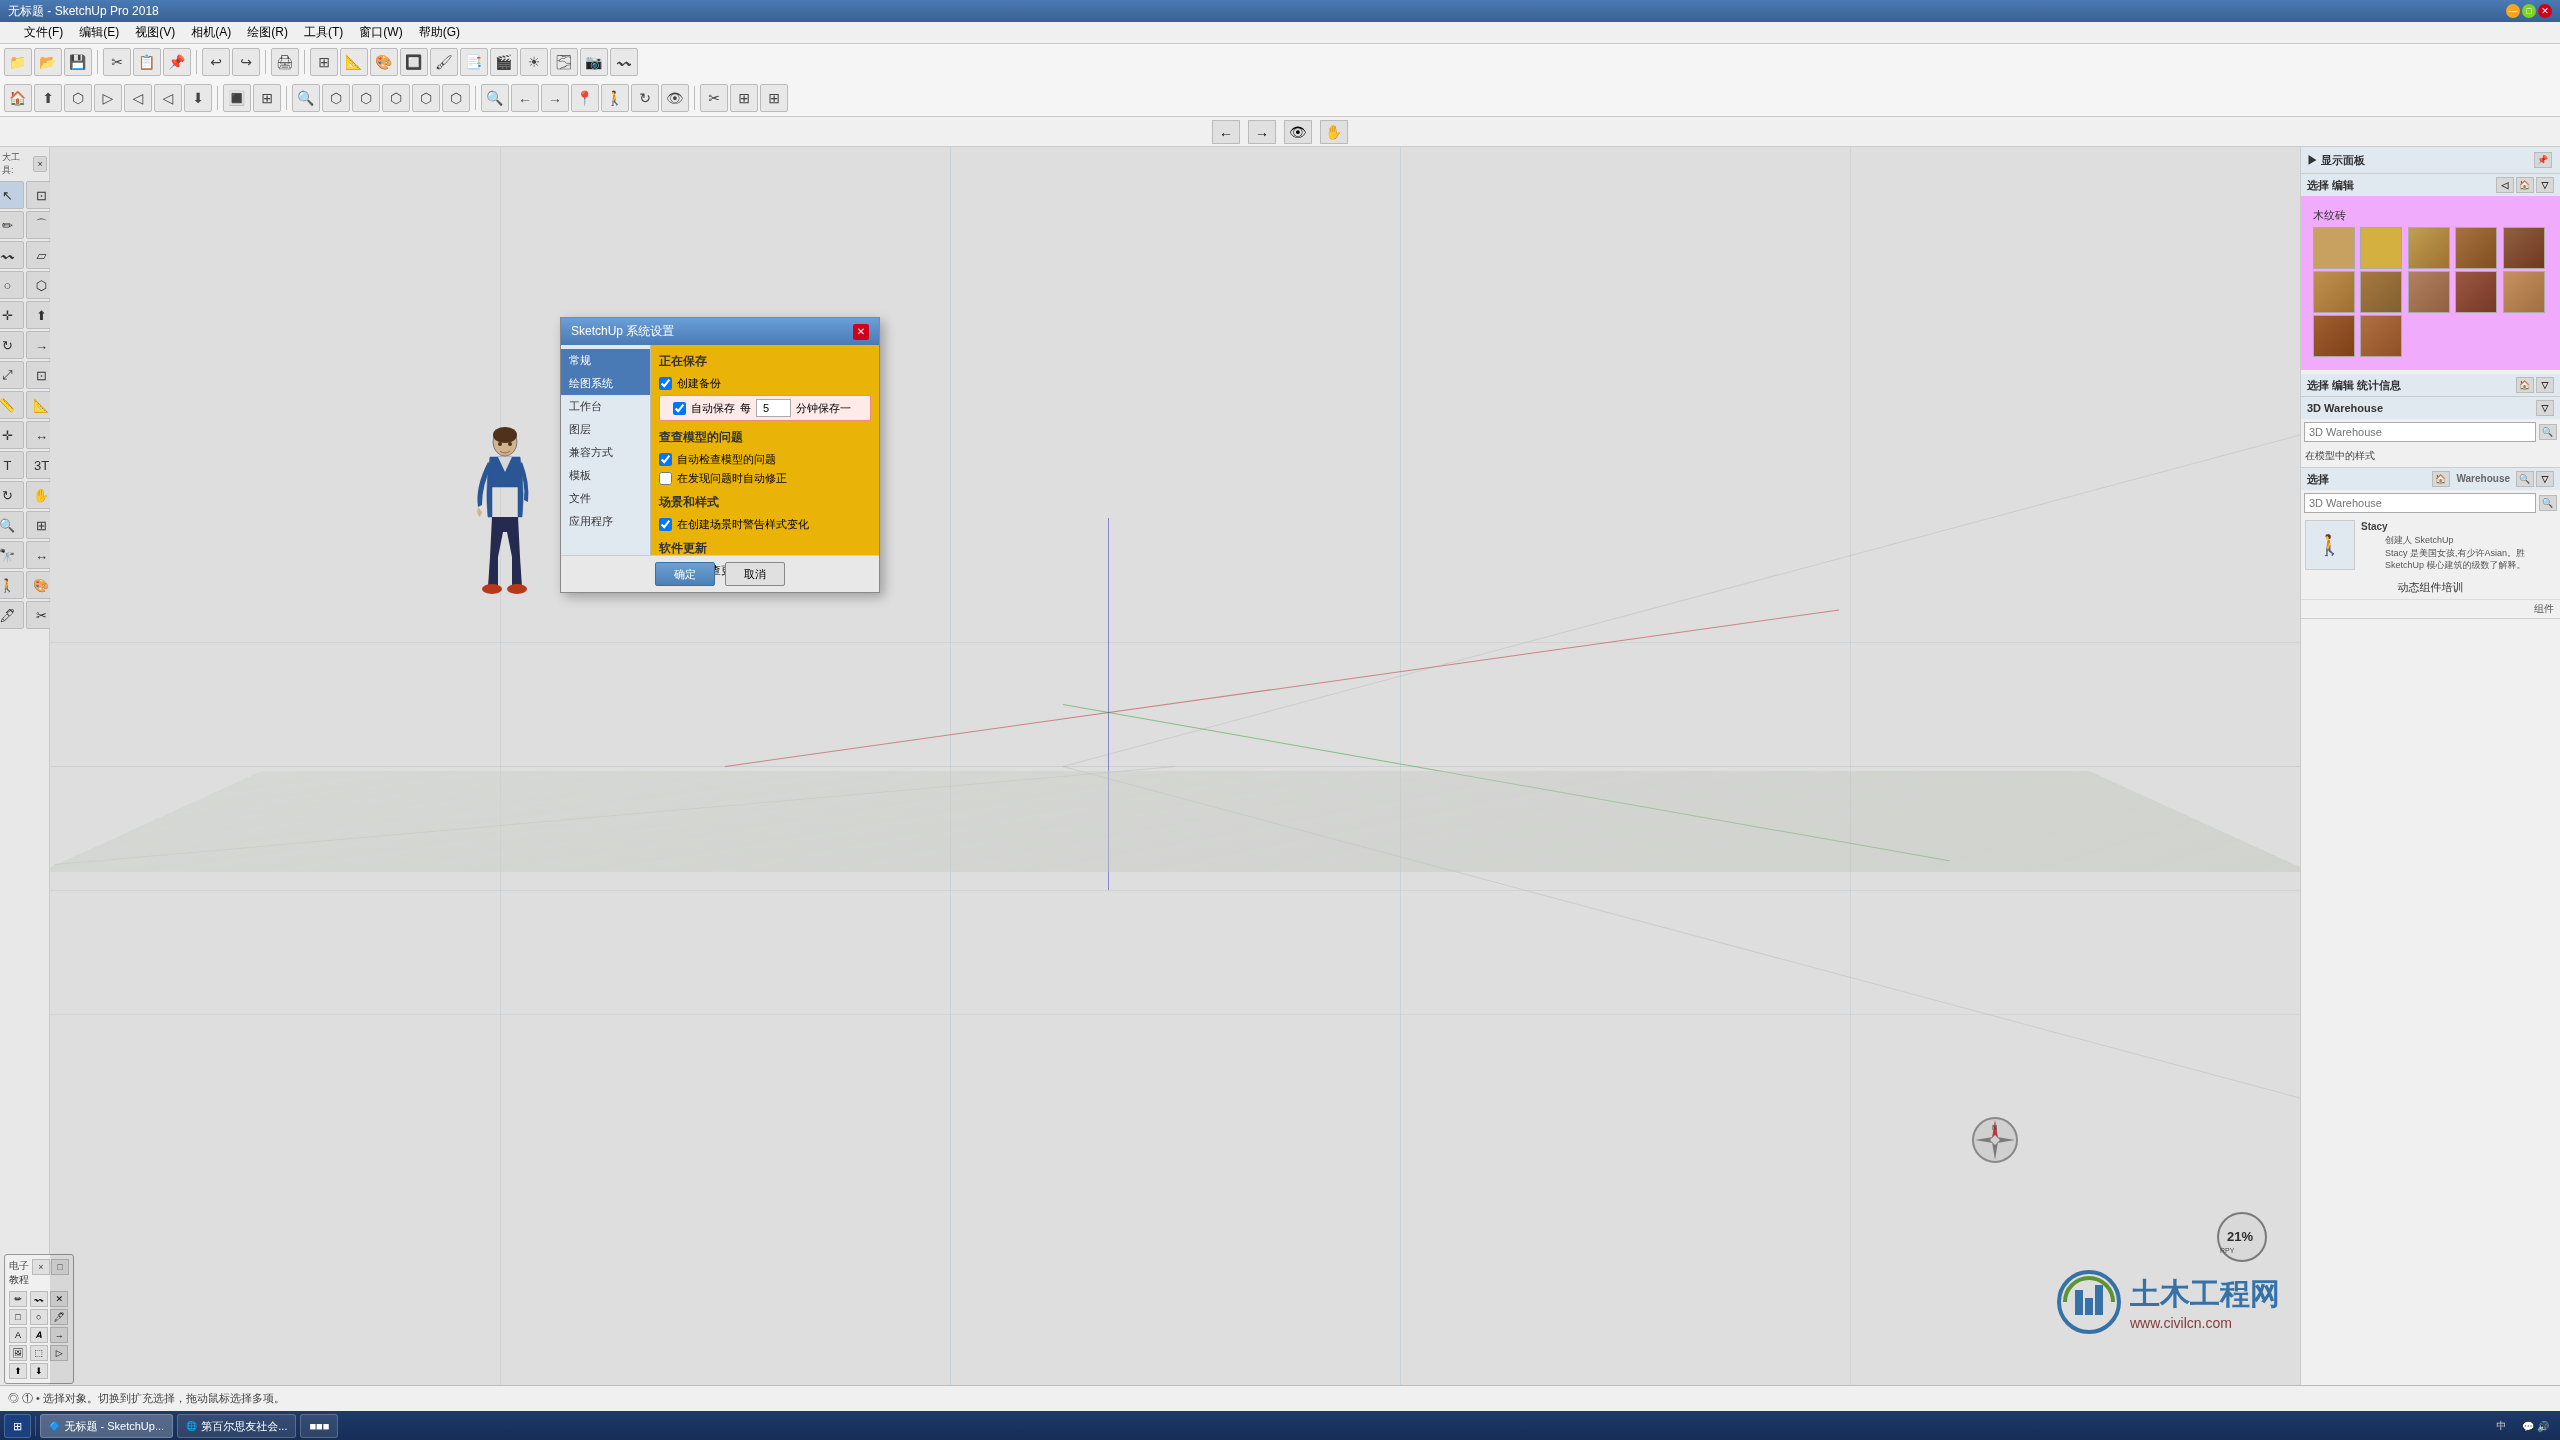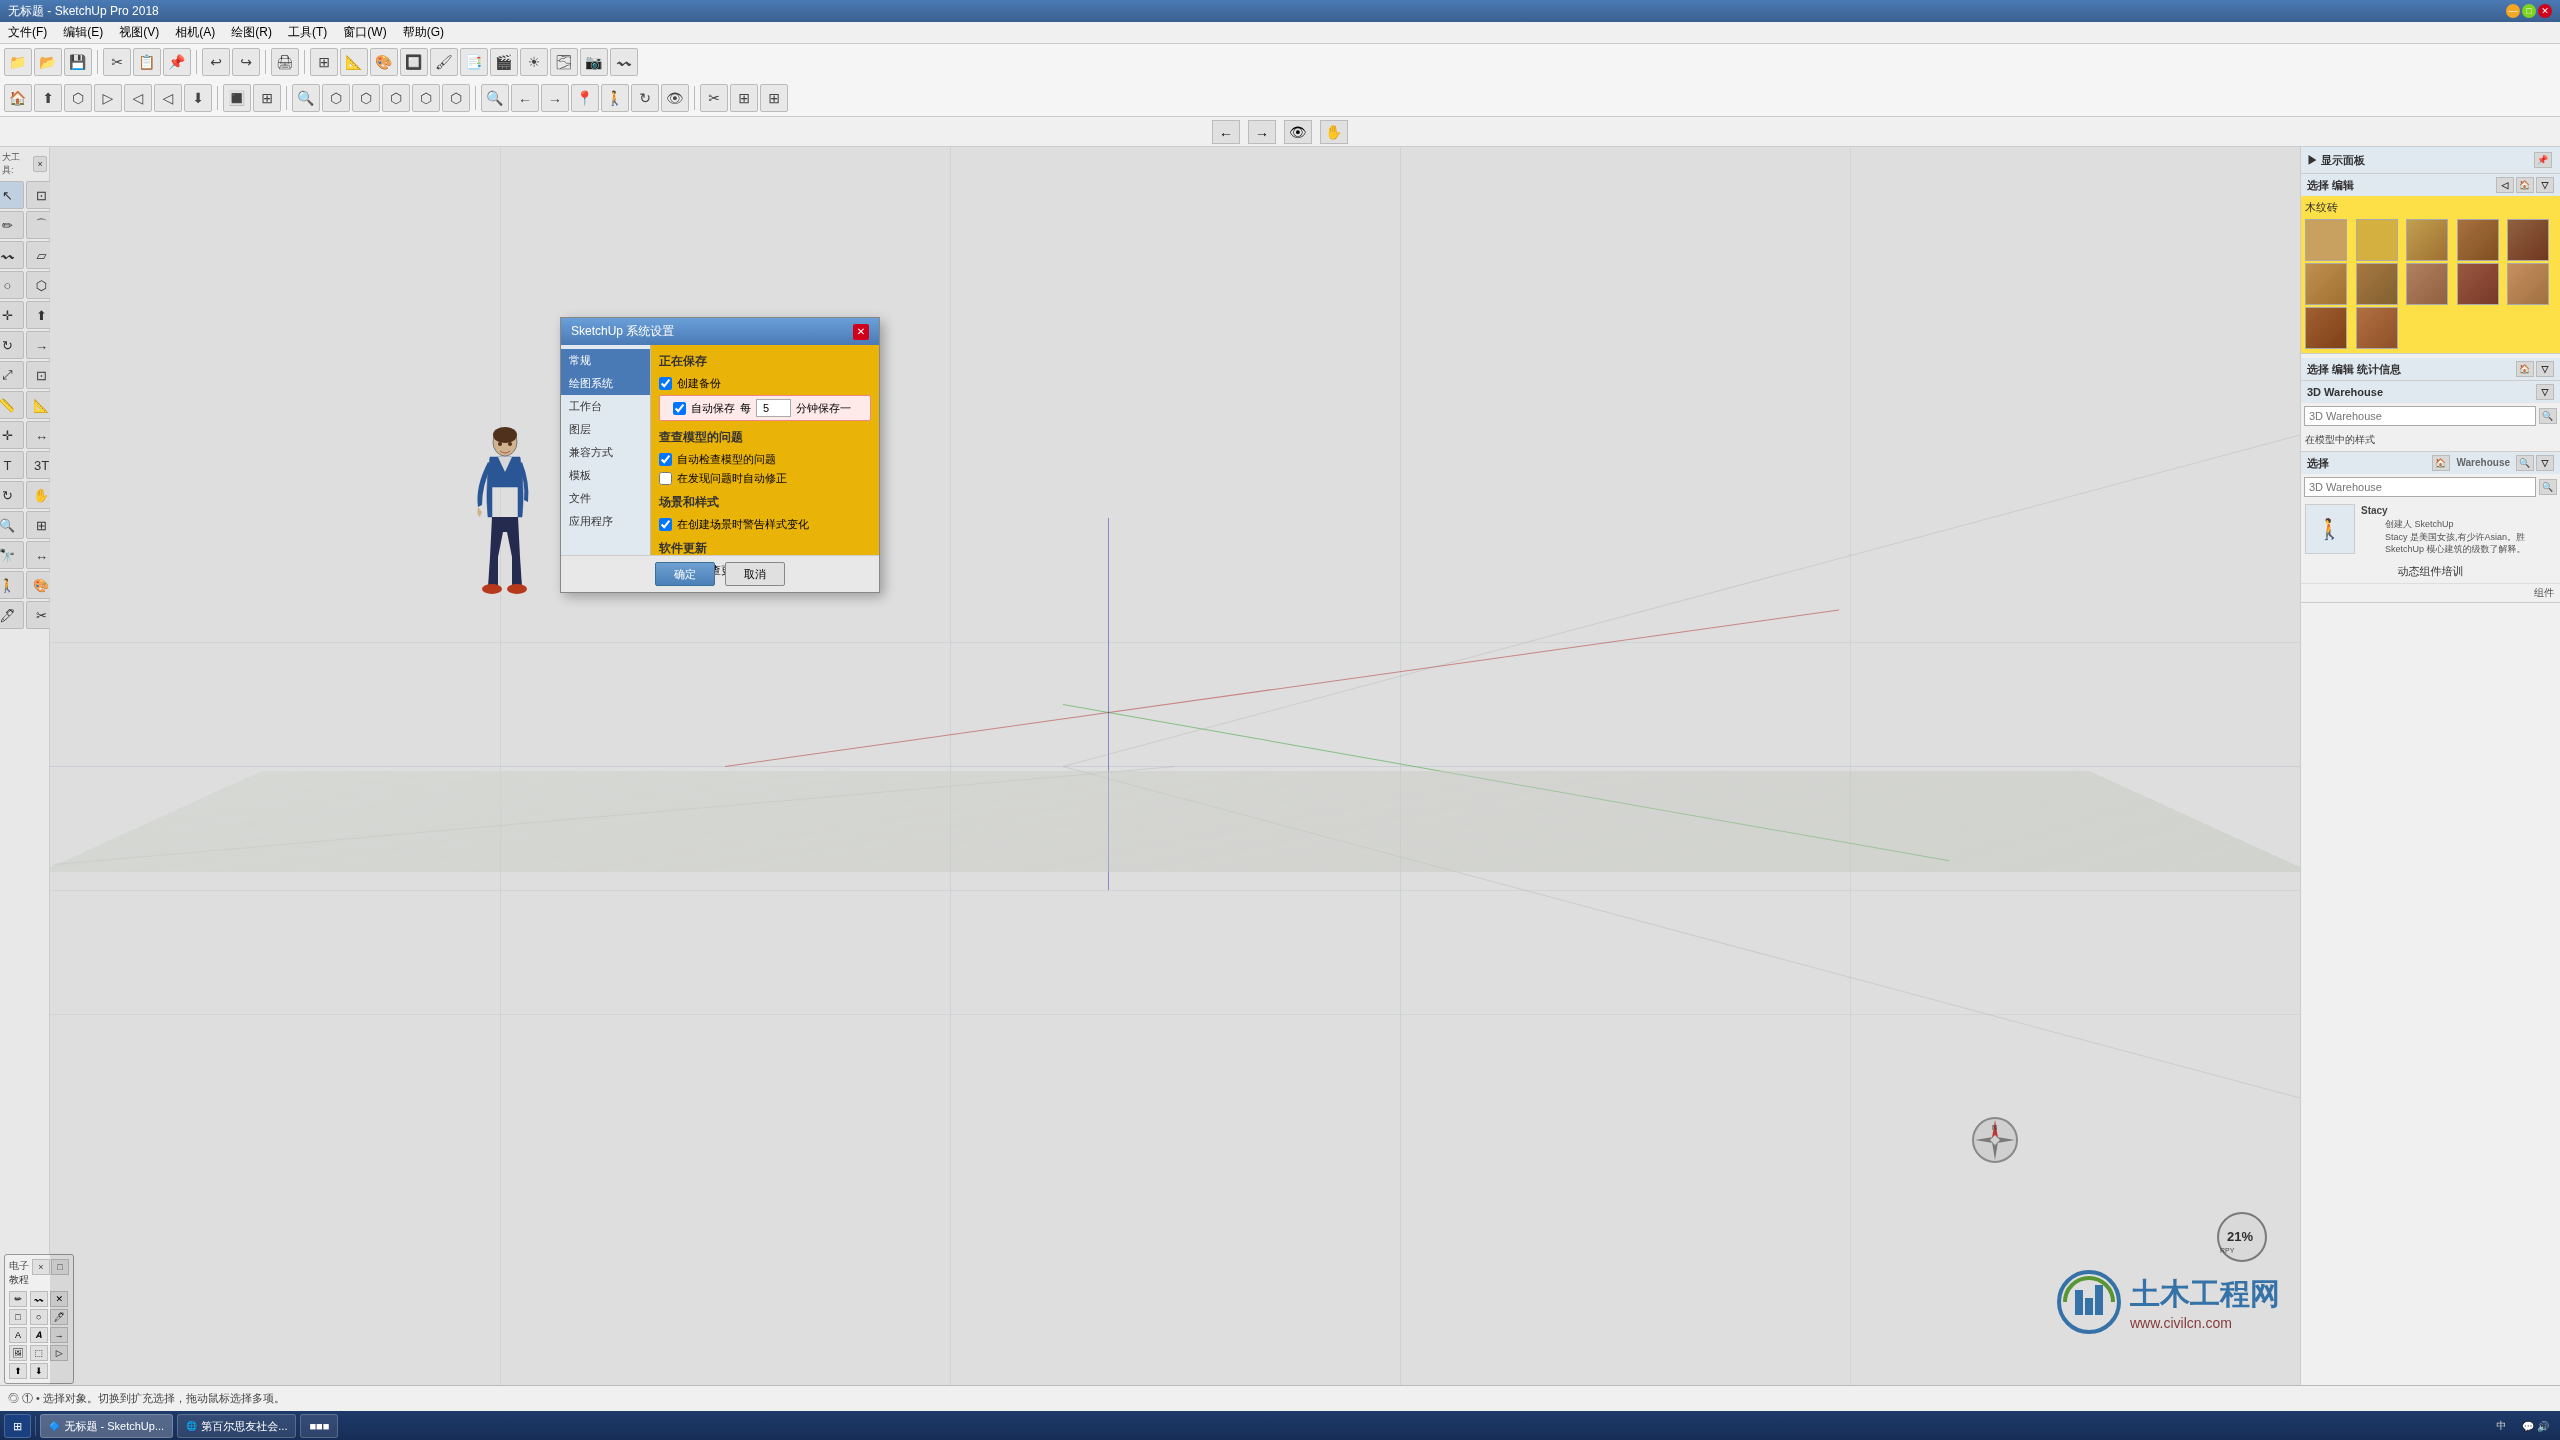--- a/index.html
+++ b/index.html
@@ -36,21 +36,21 @@
     .win-btn.max { background: #7ed321; }
     .win-btn.close { background: #d0021b; }
 
     
     #menu-bar {
       width: 100%;
       height: 22px;
       background: #f0f0f0;
       display: flex;
       align-items: center;
-      padding: 0 0;
+      padding: 0 16px;
       border-bottom: 1px solid #ccc;
       font-size: 12px;
     }
     .menu-item {
       padding: 2px 8px;
       cursor: pointer;
       white-space: nowrap;
     }
 
     
@@ -186,22 +186,22 @@
       background: #e0e8f0;
       padding: 3px 6px;
       font-size: 11px;
       font-weight: bold;
       color: #333;
       display: flex;
       align-items: center;
       justify-content: space-between;
     }
     .rp-content {
-      padding: 4px;
-      background: #fde047;
+      padding: 12px;
+      background: #f0abfc;
     }
 
     
     .material-grid {
       display: grid;
       grid-template-columns: repeat(5, 1fr);
       gap: 2px;
     }
     .swatch {
       width: 42px; height: 42px;

